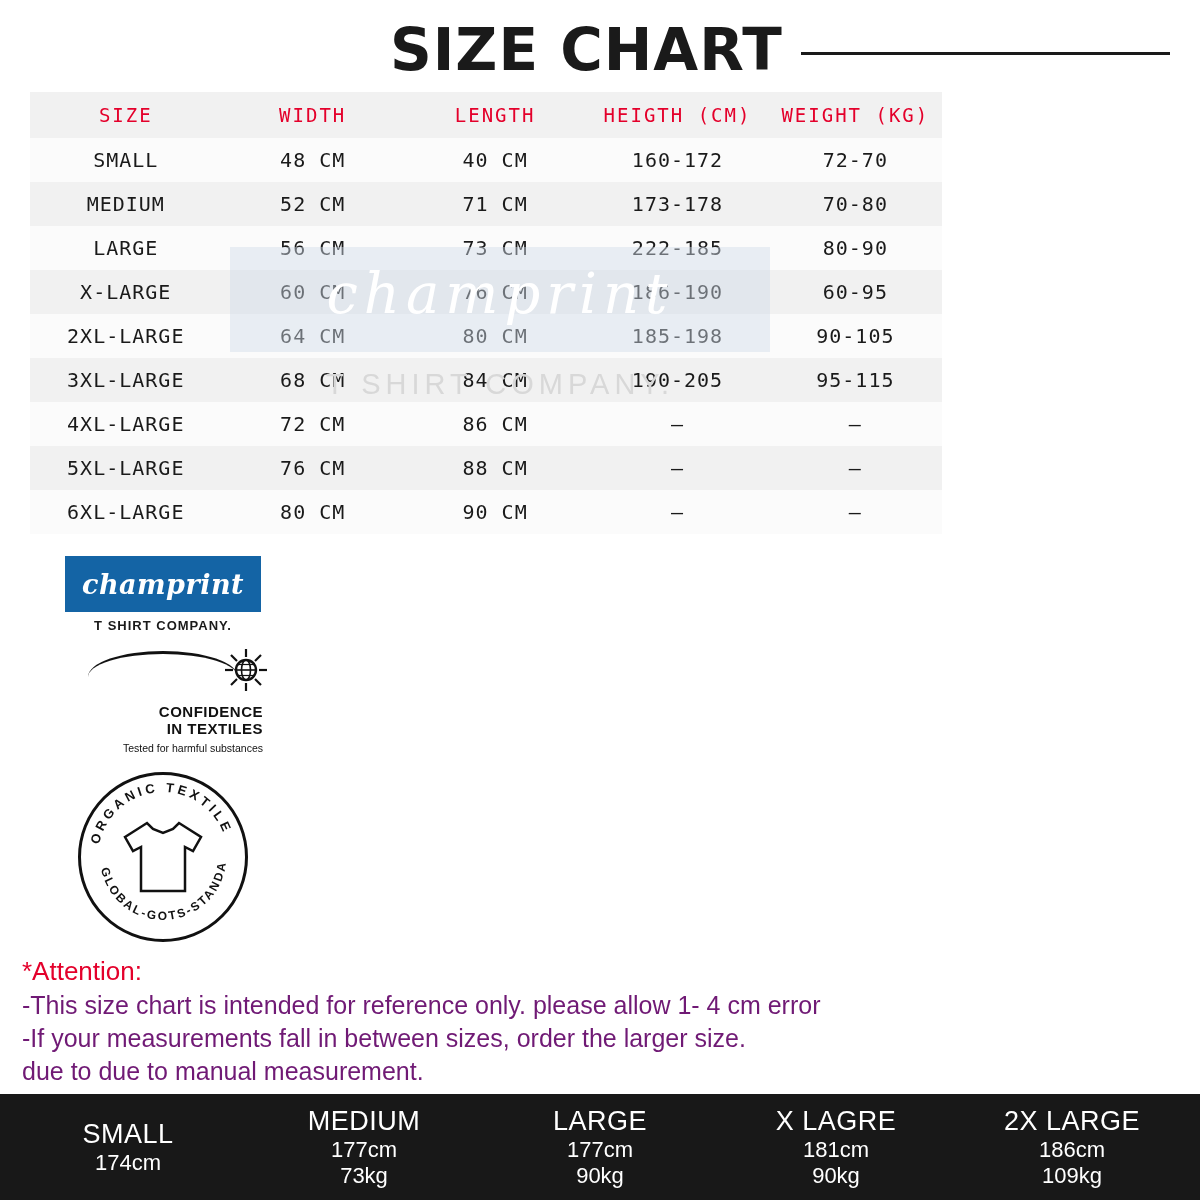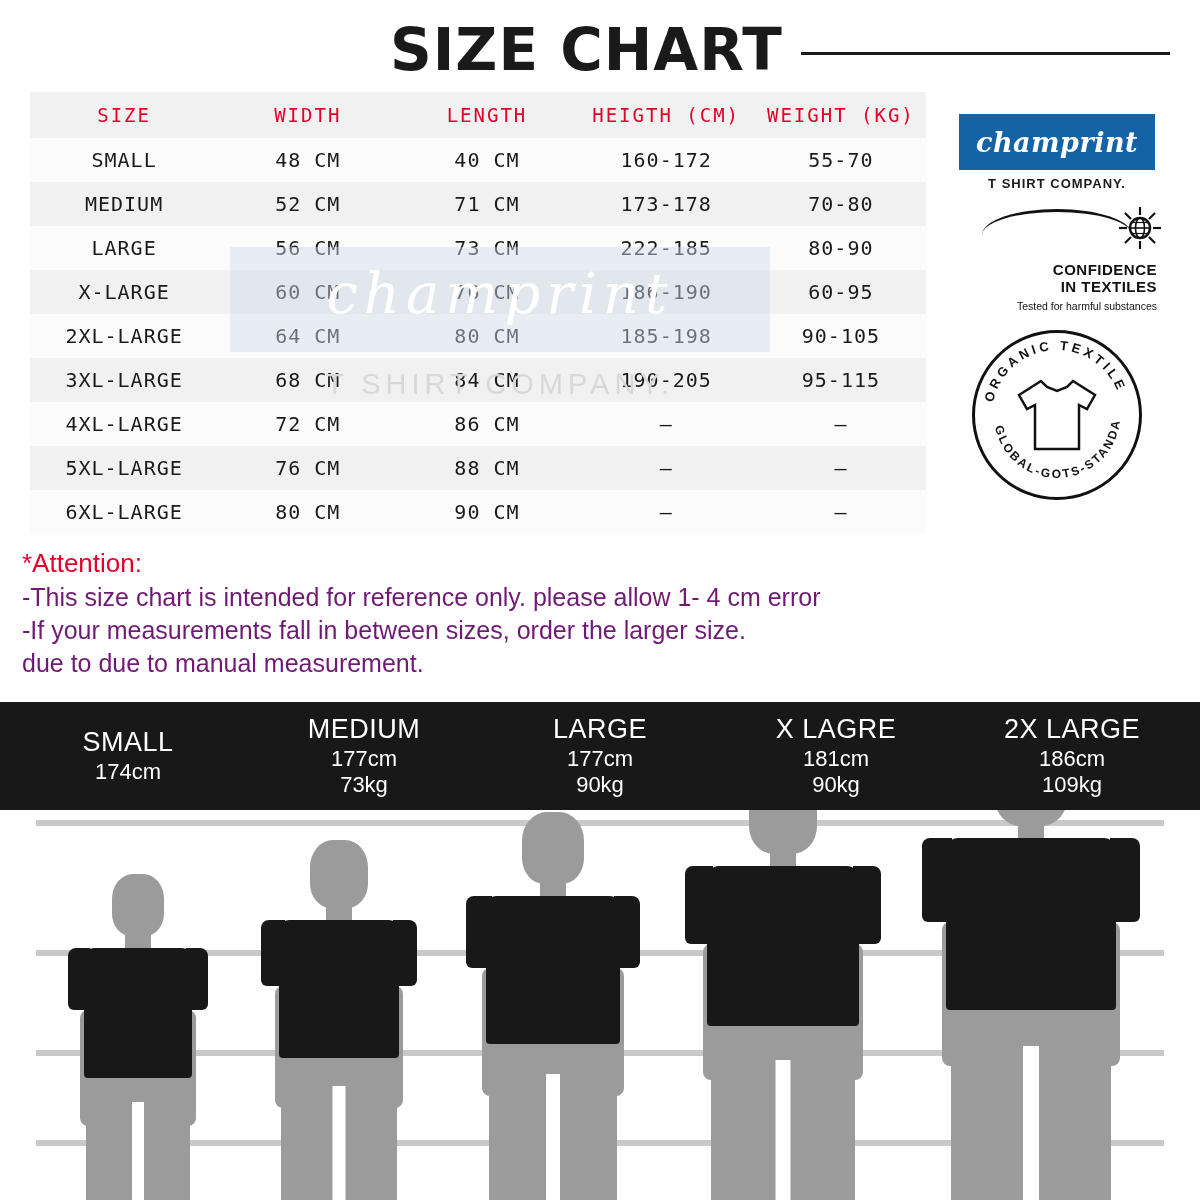--- a/index.html
+++ b/index.html
@@ -36,20 +36,21 @@
     margin-left: 18px;
     margin-top: 6px;
   }
 
   
   .top-area {
     display: flex;
     align-items: flex-start;
     padding: 0 30px;
     position: relative;
+    flex-direction: column;
   }
 
   
   .table-wrap {
     width: 912px;
     position: relative;
   }
   table.size-table {
     border-collapse: collapse;
     width: 100%;
@@ -195,21 +196,21 @@
     position: absolute;
     left: 50%;
     top: 50%;
     transform: translate(-50%, -50%);
     width: 92px;
     height: 76px;
   }
 
   
   .attention {
-    padding: 14px 22px 22px 22px;
+    padding: 14px 22px 6px 22px;
   }
   .attention .att-title {
     color: #e4002b;
     font-size: 26px;
     margin-bottom: 2px;
   }
   .attention p {
     margin: 0;
     font-size: 25px;
     color: #701a75;
@@ -326,21 +327,21 @@
           <th class="col-height">HEIGTH (CM)</th>
           <th class="col-weight">WEIGHT (KG)</th>
         </tr>
       </thead>
       <tbody>
         <tr class="row-even">
           <td>SMALL</td>
           <td>48 CM</td>
           <td>40 CM</td>
           <td>160-172</td>
-          <td>55-70</td>
+          <td>72-70</td>
         </tr>
         <tr class="row-odd">
           <td>MEDIUM</td>
           <td>52 CM</td>
           <td>71 CM</td>
           <td>173-178</td>
           <td>70-80</td>
         </tr>
         <tr class="row-even">
           <td>LARGE</td>

